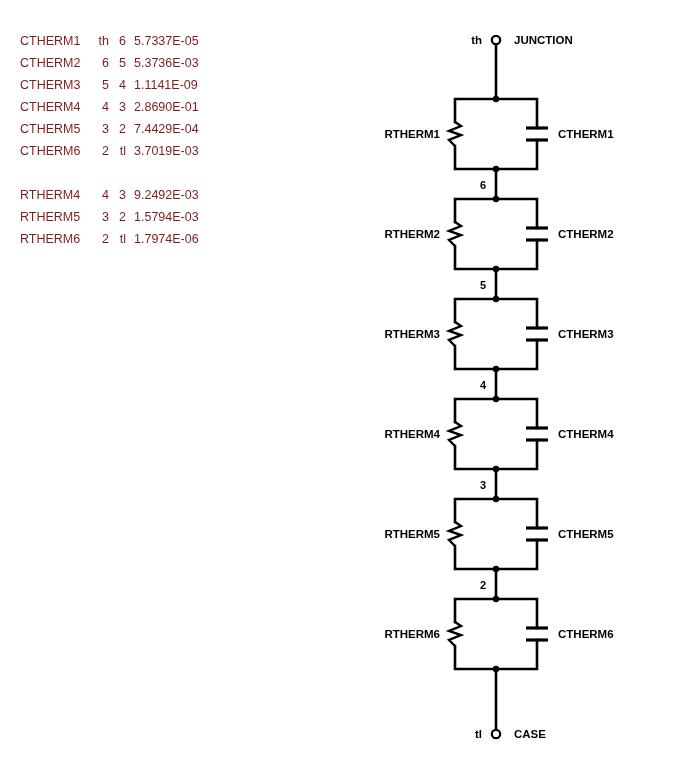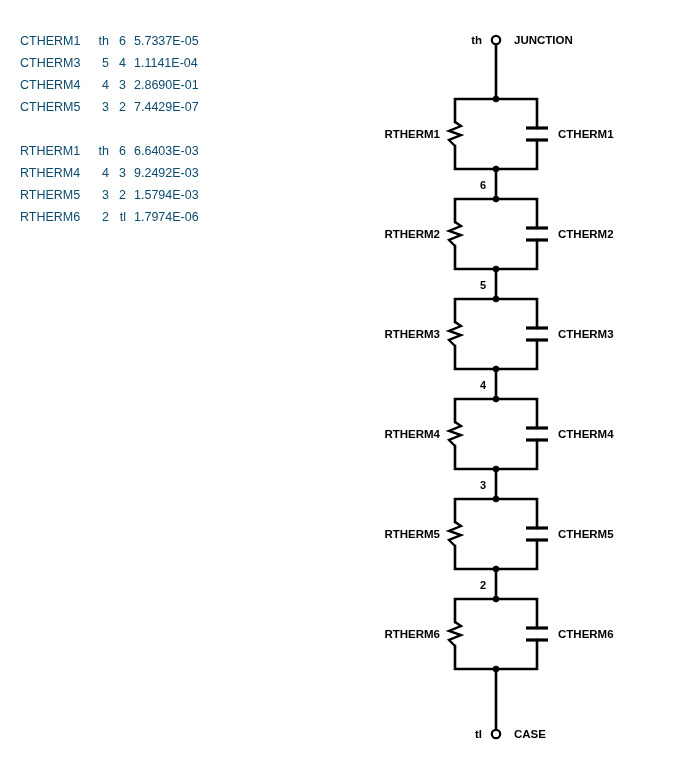--- a/index.html
+++ b/index.html
@@ -30,21 +30,21 @@
   }
   .netlist-group.second-group {
     margin-top: 22px;
   }
   .netlist-row {
     height: 22px;
     line-height: 22px;
     white-space: nowrap;
     font-size: 12.5px;
     font-weight: 400;
-    color: #0c4a6e;
+    color: #7f1d1d;
   }
   .nl-name {
     display: inline-block;
     width: 68px;
   }
   .nl-n1 {
     display: inline-block;
     width: 21px;
     text-align: right;
   }
@@ -122,34 +122,37 @@
 </head>
 <body>
 
 <div id="netlist-panel">
 
   <div class="netlist-group">
     <div class="netlist-row">
       <span class="nl-name">CTHERM1</span><span class="nl-n1">th</span><span class="nl-n2">6</span><span class="nl-val">5.7337E-05</span>
     </div>
     <div class="netlist-row">
-      <span class="nl-name">CTHERM3</span><span class="nl-n1">5</span><span class="nl-n2">4</span><span class="nl-val">1.1141E-04</span>
+      <span class="nl-name">CTHERM2</span><span class="nl-n1">6</span><span class="nl-n2">5</span><span class="nl-val">5.3736E-03</span>
+    </div>
+    <div class="netlist-row">
+      <span class="nl-name">CTHERM3</span><span class="nl-n1">5</span><span class="nl-n2">4</span><span class="nl-val">1.1141E-09</span>
     </div>
     <div class="netlist-row">
       <span class="nl-name">CTHERM4</span><span class="nl-n1">4</span><span class="nl-n2">3</span><span class="nl-val">2.8690E-01</span>
     </div>
     <div class="netlist-row">
-      <span class="nl-name">CTHERM5</span><span class="nl-n1">3</span><span class="nl-n2">2</span><span class="nl-val">7.4429E-07</span>
+      <span class="nl-name">CTHERM5</span><span class="nl-n1">3</span><span class="nl-n2">2</span><span class="nl-val">7.4429E-04</span>
+    </div>
+    <div class="netlist-row">
+      <span class="nl-name">CTHERM6</span><span class="nl-n1">2</span><span class="nl-n2">tl</span><span class="nl-val">3.7019E-03</span>
     </div>
   </div>
 
   <div class="netlist-group second-group">
-    <div class="netlist-row">
-      <span class="nl-name">RTHERM1</span><span class="nl-n1">th</span><span class="nl-n2">6</span><span class="nl-val">6.6403E-03</span>
-    </div>
     <div class="netlist-row">
       <span class="nl-name">RTHERM4</span><span class="nl-n1">4</span><span class="nl-n2">3</span><span class="nl-val">9.2492E-03</span>
     </div>
     <div class="netlist-row">
       <span class="nl-name">RTHERM5</span><span class="nl-n1">3</span><span class="nl-n2">2</span><span class="nl-val">1.5794E-03</span>
     </div>
     <div class="netlist-row">
       <span class="nl-name">RTHERM6</span><span class="nl-n1">2</span><span class="nl-n2">tl</span><span class="nl-val">1.7974E-06</span>
     </div>
   </div>

